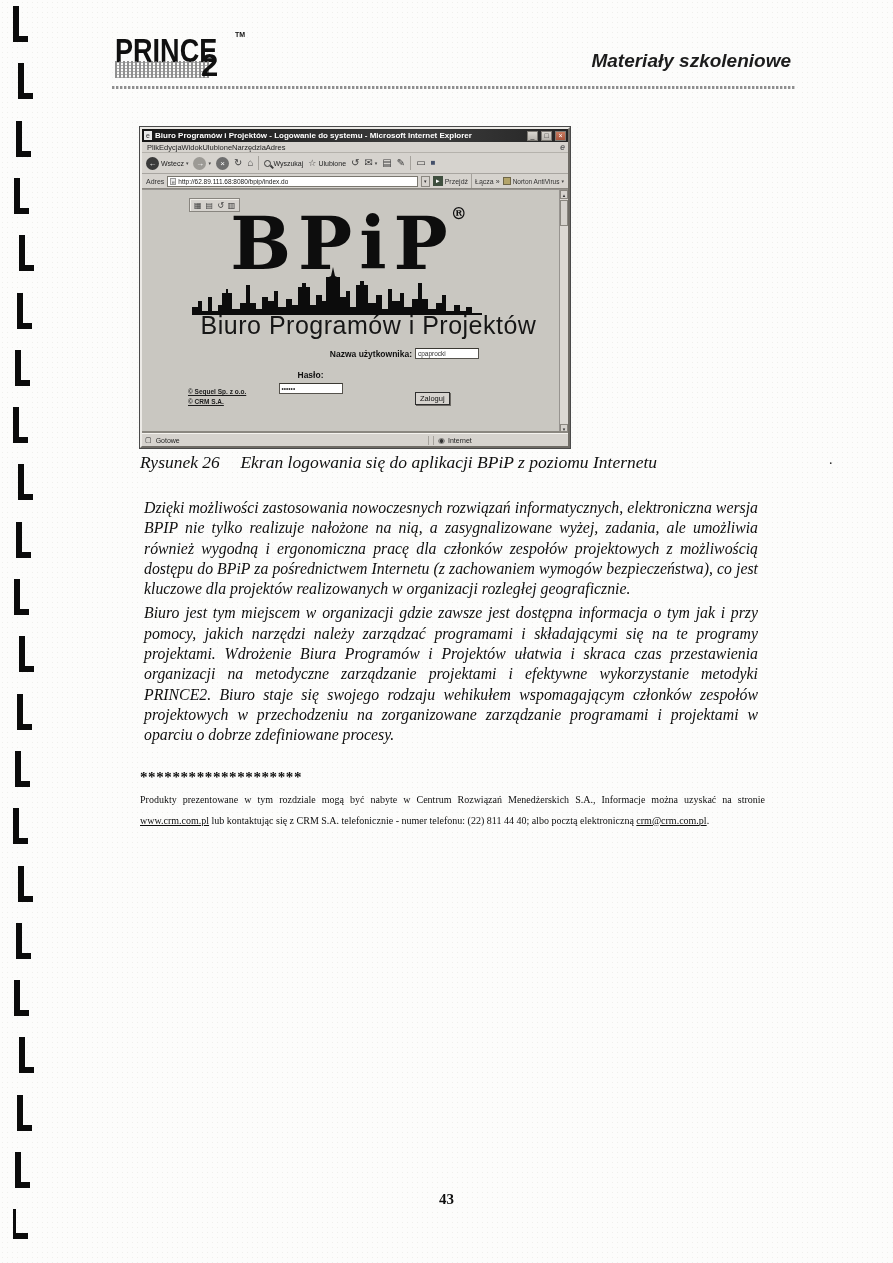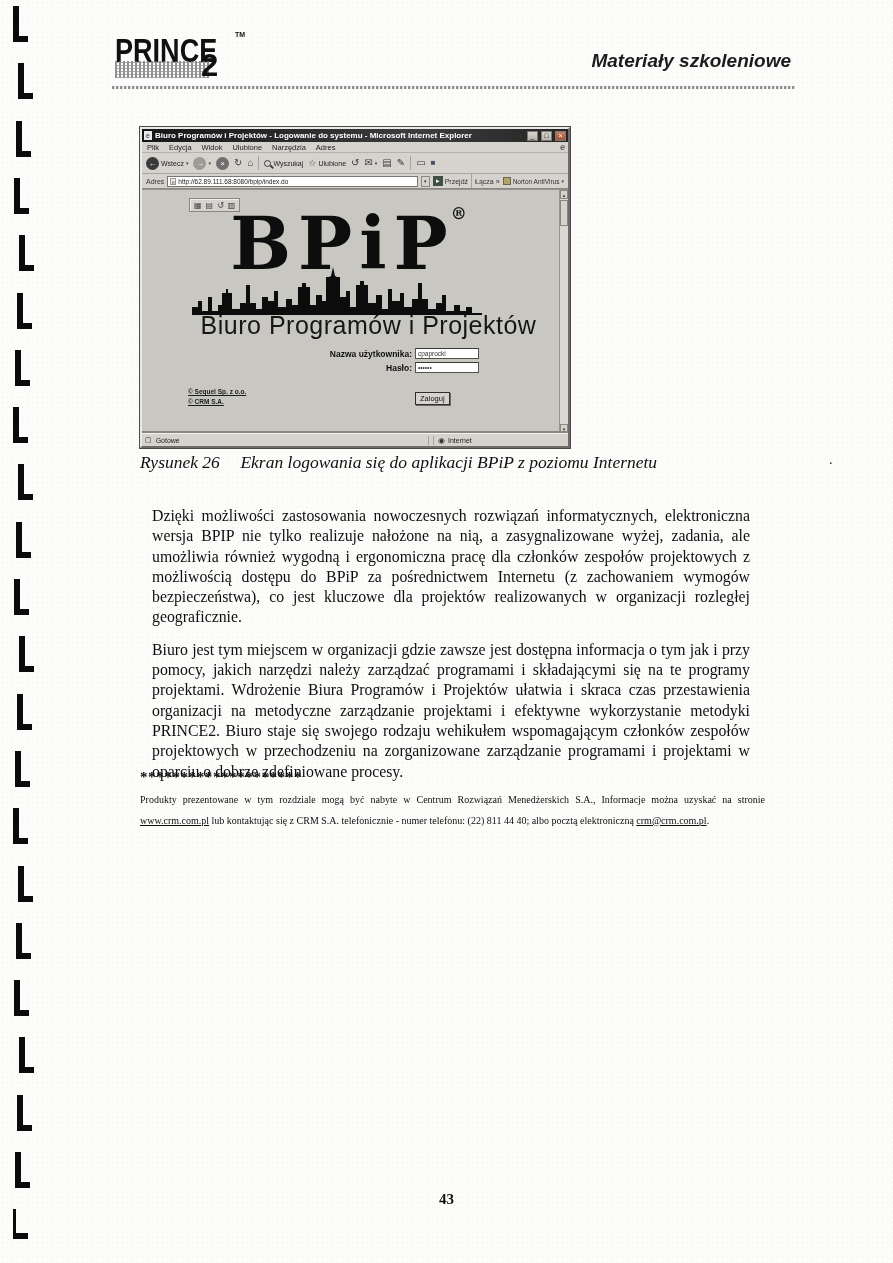--- a/index.html
+++ b/index.html
@@ -28,21 +28,21 @@
   .browser{ position:absolute; left:140px; top:127px; width:430px; height:321px;
     background:#d6d3ce; border:2px solid; border-color:#eceae6 #6f6c66 #6f6c66 #eceae6;
     box-shadow:0 0 0 1px #4a4a4a; font-family:"Liberation Sans","DejaVu Sans",sans-serif; }
   .titlebar{ height:13px; background:linear-gradient(90deg,#161616,#3d3d3d 65%,#242424);
     color:#fff; display:flex; align-items:center; gap:3px; padding:0 2px; }
   .t-icon{ width:8px; height:9px; background:#e8e8e8; color:#333; font-size:7px; line-height:9px; text-align:center; flex:none;}
   .t-text{ flex:1; font-size:8px; font-weight:bold; white-space:nowrap; overflow:hidden; }
   .t-btn{ width:11px; height:10px; flex:none; background:linear-gradient(#d9d6d0,#b7b4ae);
     border:1px solid #7d7a74; font-size:7px; line-height:8px; text-align:center; color:#222; }
   .t-btn.close{ background:linear-gradient(#c77b60,#a8543c); color:#fff; }
-  .menubar{ height:11px; display:flex; align-items:center; gap:10px; padding:0 5px;
+  .menubar{ height:11px; display:flex; align-items:center; padding:0 5px;
     border-bottom:1px solid #b5b2ac; font-size:7.5px; color:#222; position:relative; }
   .ie-logo{ position:absolute; right:3px; top:0; font-size:9px; font-weight:bold; font-style:italic; color:#6b6b6b; }
   .toolbar{ height:21px; display:flex; align-items:center; gap:5px; padding:0 4px;
     border-bottom:1px solid #a8a5a0; font-size:7px; color:#222; }
   .nav-circle{ width:13px; height:13px; border-radius:50%; display:inline-flex; align-items:center;
     justify-content:center; color:#fff; font-size:8px; flex:none;}
   .tb-glyph{ font-size:10px; color:#3c3c3c; line-height:1; }
   .tb-sep{ width:1px; height:14px; background:#a5a29c; flex:none;}
   .tb-btn{ display:inline-flex; align-items:center; gap:2px; }
   .caret{ font-size:5px; color:#444; }
@@ -92,21 +92,21 @@
   .st-sep{ width:1px; height:9px; background:#a5a29c; }
   .st-zone{ width:132px; display:flex; align-items:center; gap:3px; border-left:1px solid #a5a29c; padding-left:4px; }
   .globe{ font-size:8px; color:#333; }
 
   
   .fig-caption{ position:absolute; left:140px; top:452px; width:660px; font-style:italic; font-size:17.5px; color:#101010; }
   .fig-caption .cap-label{ display:inline-block; width:96px; }
   .artifact-dot{ position:absolute; left:829px; top:452px; font-size:14px; color:#222; }
   .bodytext{ position:absolute; left:140px; top:494px; width:622px; font-size:15.8px;
     line-height:20.3px; text-align:justify; color:#0e0e0e; }
-  .bodytext p{ margin:12px; }
+  .bodytext p{ margin:4px;font-style:italic; }
   .stars{ position:absolute; left:140px; top:769px; font-size:15px; font-weight:bold; letter-spacing:0.6px; color:#0e0e0e; }
   .note{ position:absolute; left:140px; top:790px; width:625px; font-size:10px; line-height:20.5px;
     text-align:justify; color:#0e0e0e; }
   .note .doc-link{ text-decoration:underline; cursor:pointer; }
   .pagenum{ position:absolute; left:0; top:1191px; width:893px; text-align:center;
     font-weight:bold; font-size:15px; color:#0e0e0e; }
 </style>
 </head>
 <body>
 
@@ -232,21 +232,21 @@
       <svg class="skyline" width="290" height="48" viewBox="0 0 290 48">
         <path fill="#0c0c0c" d="M0 48 V40 H6 V34 H10 V44 H16 V30 H20 V44 H26 V38 H30 V26 H34 V22 H36 V26 H40 V42 H48 V36 H54 V18 H58 V36 H64 V42 H70 V30 H76 V34 H82 V24 H86 V40 H94 V32 H100 V38 H106 V20 H110 V16 H114 V20 H118 V38 H124 V28 H130 V34 H134 V10 H137 L139 9 L141 0 L143 9 L145 10 H148 V30 H154 V24 H158 V40 H164 V18 H168 V14 H172 V18 H176 V36 H184 V28 H190 V42 H196 V22 H200 V34 H208 V26 H212 V40 H220 V32 H226 V16 H230 V32 H236 V42 H244 V36 H250 V28 H254 V44 H262 V38 H268 V44 H274 V40 H280 V46 H290 V48 Z"></path>
       </svg>
 
       <div class="bpip-subtitle">Biuro Programów i Projektów</div>
 
       <div class="f-row" style="top:158px;">
         <span class="f-label">Nazwa użytkownika:</span>
         <span class="f-input">cpaprocki</span>
       </div>
-      <div class="f-row" style="top:172px;">
+      <div class="f-row" style="top:180px;flex-direction:column;">
         <span class="f-label">Hasło:</span>
         <span class="f-input">••••••</span>
       </div>
       <div class="login-btn">Zaloguj</div>
 
       <div class="copy-links">
         <div>© Sequel Sp. z o.o.</div>
         <div>© CRM S.A.</div>
       </div>
 

